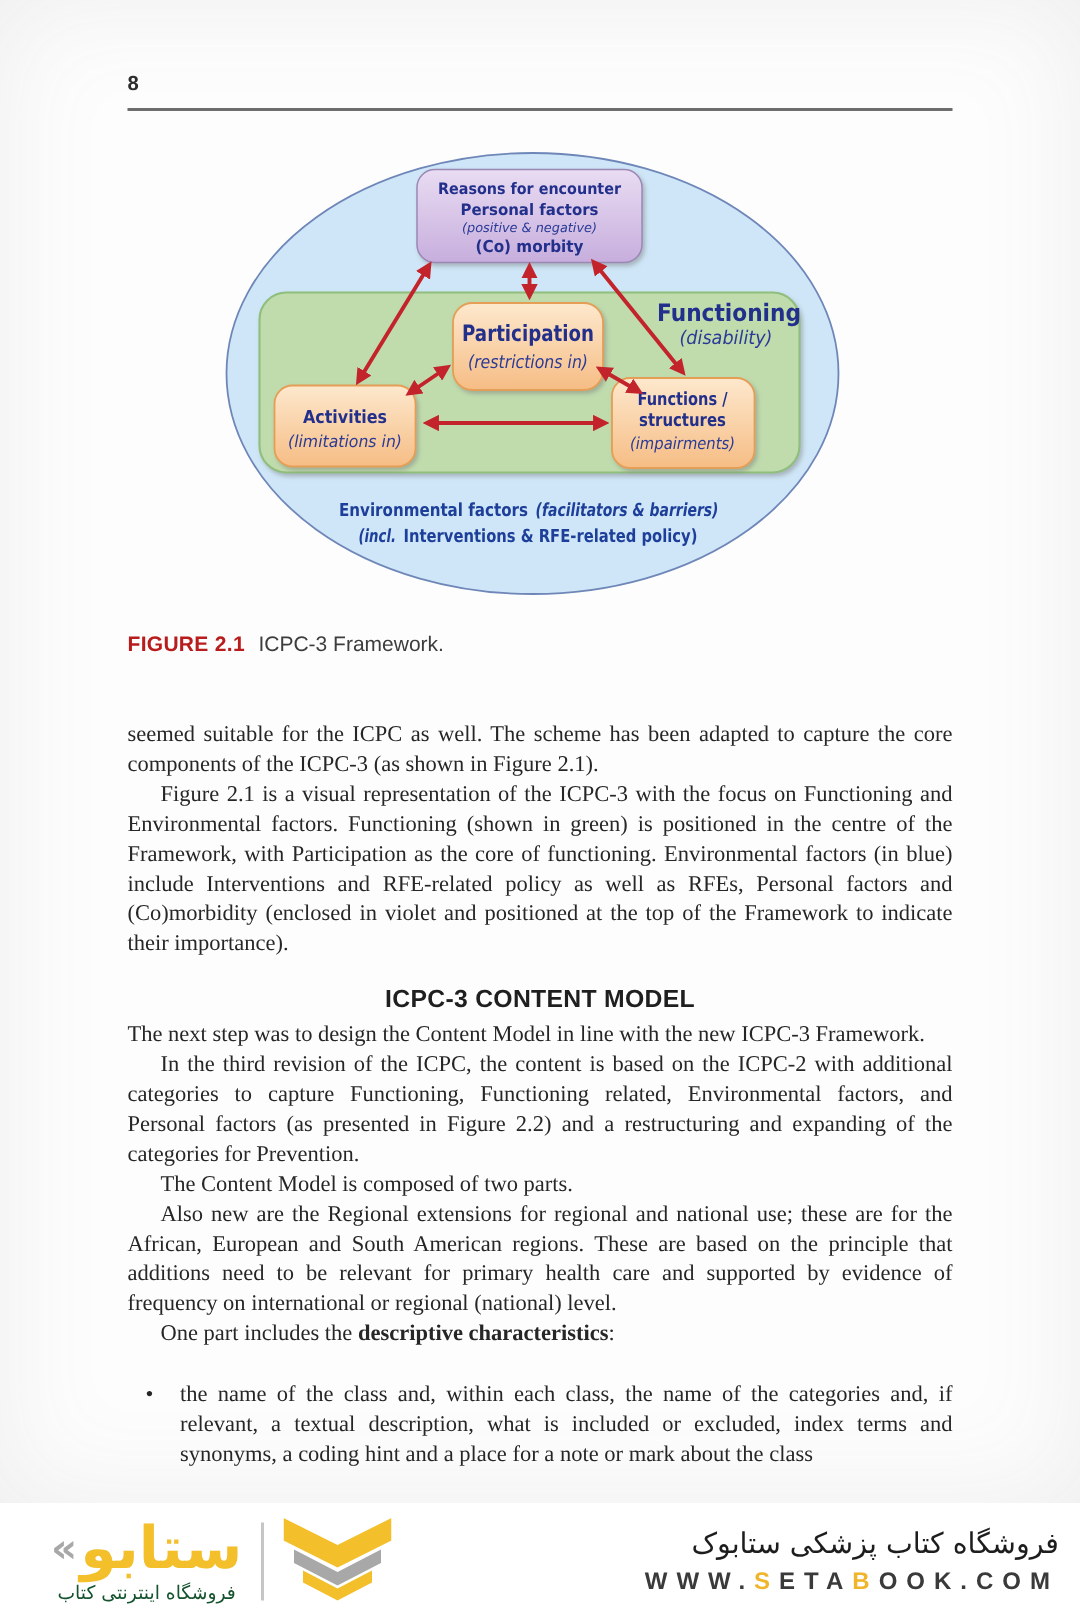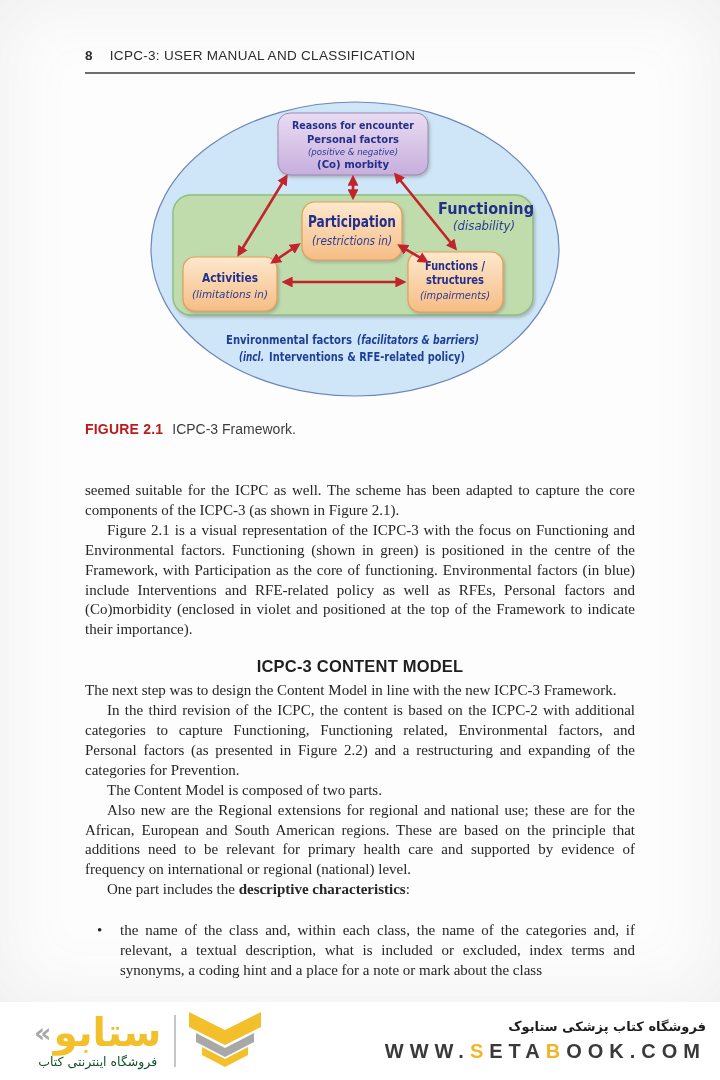--- a/index.html
+++ b/index.html
@@ -48,34 +48,33 @@
   .footer { position:absolute; left:0; top:1002px; width:720px; height:78px;
     background:#ffffff; display:flex; align-items:center; justify-content:space-between;
     padding:0 14px 0 34px; font-family:"DejaVu Sans","Liberation Sans",sans-serif; }
   .brand { display:flex; align-items:center; gap:13px; }
   .brand-word { display:flex; align-items:center; direction:ltr; }
   .guillemet { color:#a8a8a8; font-size:27px; font-weight:bold; margin-right:2px; }
   .wordmark { color:#f3bf2b; font-size:39px; font-weight:bold; line-height:1; }
   .brand-tag { color:#14532d; font-size:12.5px; margin-top:2px; text-align:center; }
   .brand-divider { width:2px; height:52px; background:#c6c6c6; }
   .store { text-align:right; }
-  .store-title { font-size:13px; font-weight:700; color:#1d1d1d; direction:rtl; }
-  .store-url { margin-top:6px; font-size:20px; font-weight:bold; color:#3a3a3a;
+  .store-title { font-size:19px; font-weight:400; color:#1d1d1d; direction:rtl; }
+  .store-url { margin-top:6px; font-size:16px; font-weight:bold; color:#3a3a3a;
     letter-spacing:6px; font-family:"Liberation Sans","DejaVu Sans",sans-serif; }
   .store-url .y { color:#f0b52a; }
 </style>
 </head>
 <body>
 
 <div class="page">
   <div class="content">
 
     <div class="header-row">
       <span class="page-num">8</span>
-      <span>ICPC-3: USER MANUAL AND CLASSIFICATION</span>
     </div>
     <div class="header-rule"></div>
 
     <svg class="figure-svg" width="520" height="310" viewBox="0 0 520 310" xmlns="http://www.w3.org/2000/svg">
       <defs>
         <linearGradient id="gViolet" x1="0" y1="0" x2="0" y2="1">
           <stop offset="0" stop-color="#e9dcf2"></stop>
           <stop offset="1" stop-color="#c7aedd"></stop>
         </linearGradient>
         <linearGradient id="gOrange" x1="0" y1="0" x2="0" y2="1">

